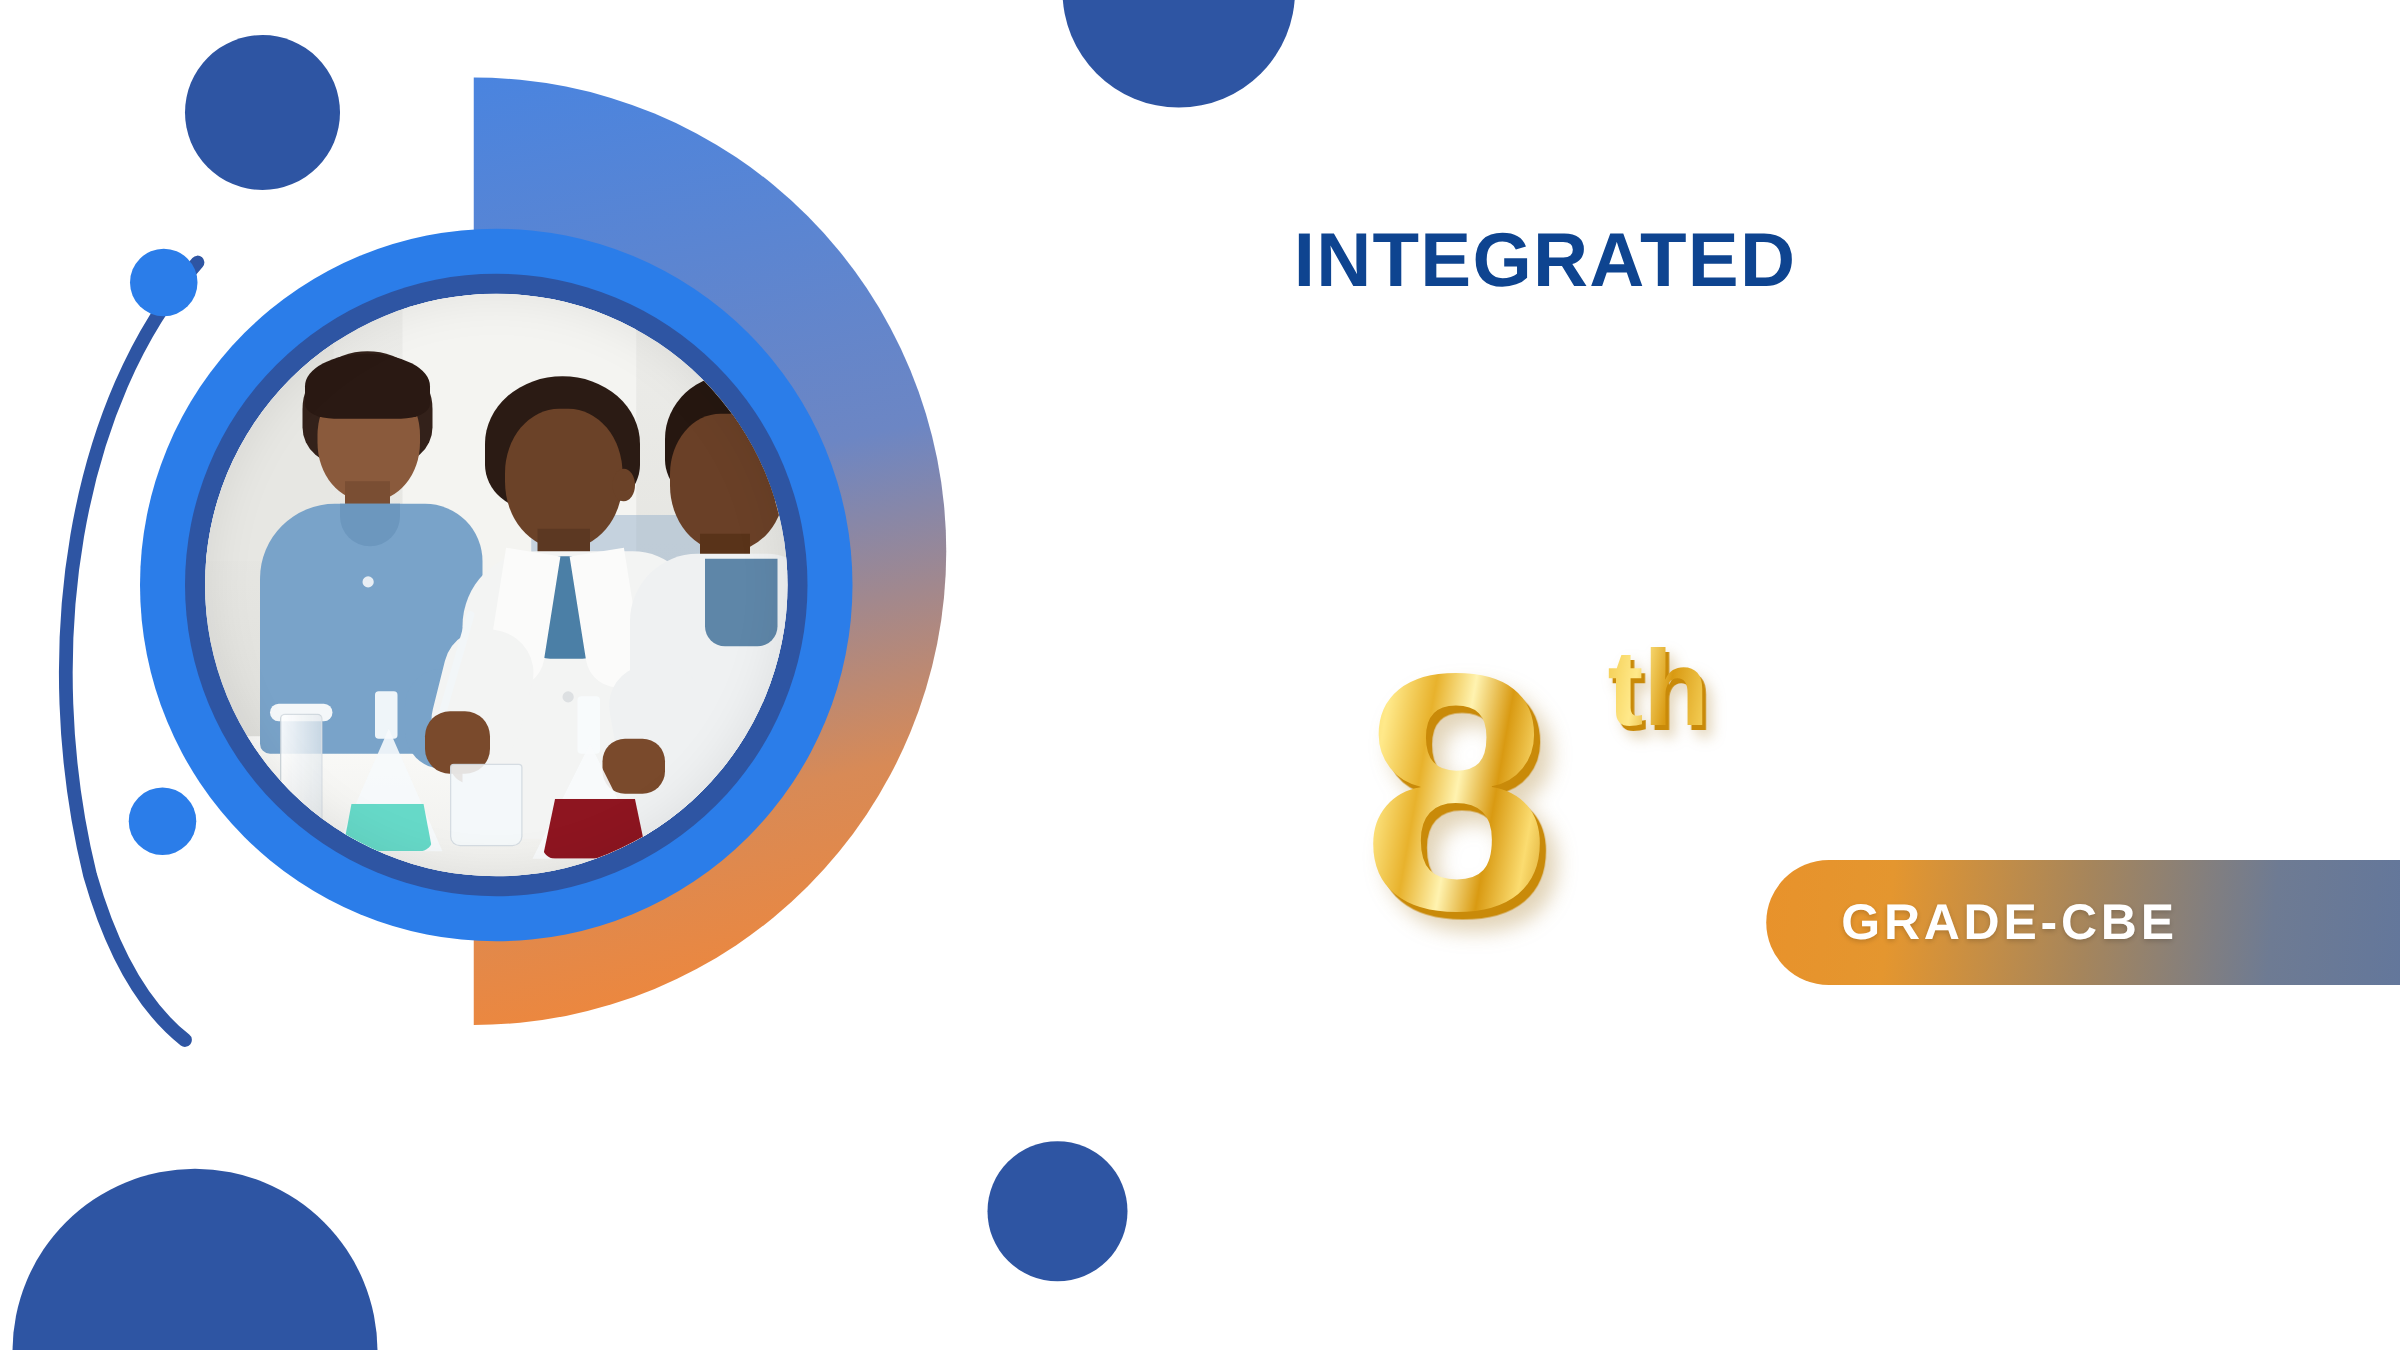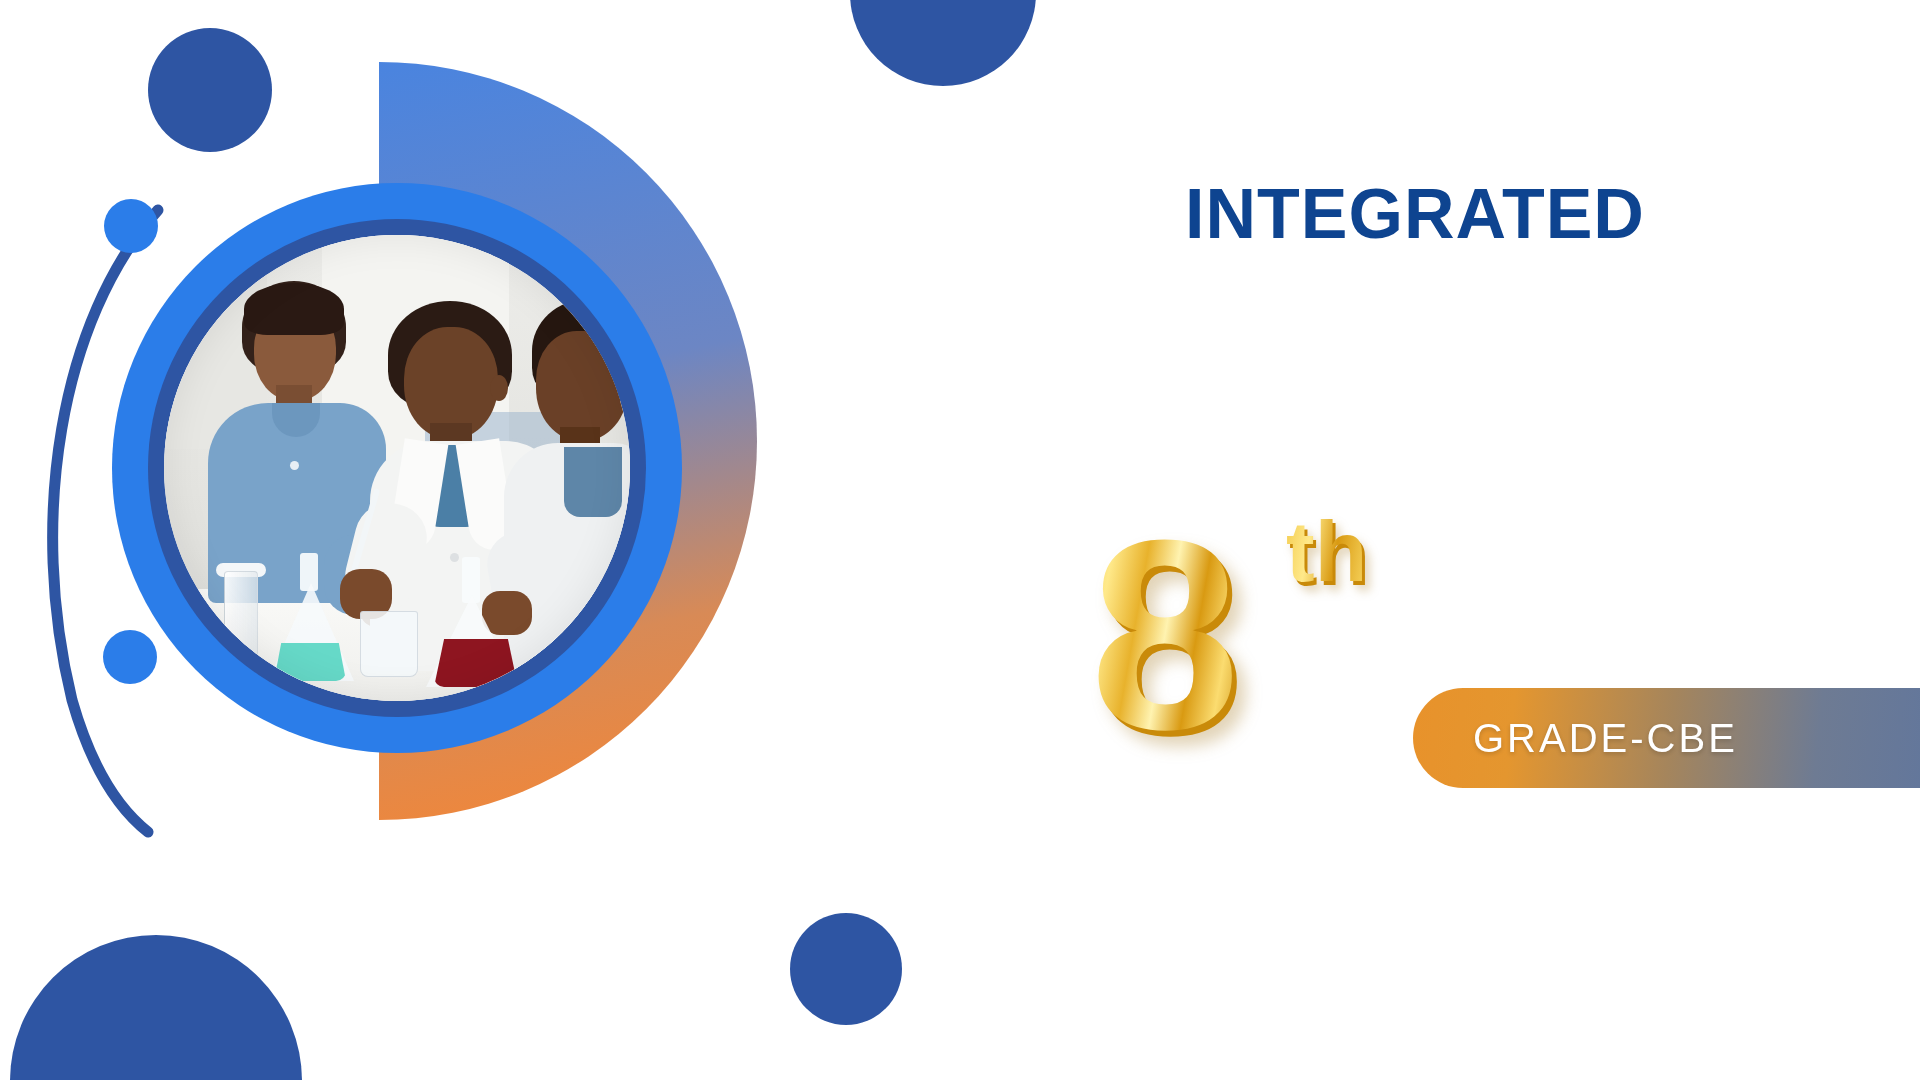--- a/index.html
+++ b/index.html
@@ -101,22 +101,22 @@
   .flask1-liq { left:110px; top:408px; width:72px; height:38px; background:#66D9C8; border-radius:0 0 10px 10px; clip-path:polygon(10% 0,90% 0,100% 100%,0% 100%); }
   .beaker { left:196px; top:376px; width:58px; height:66px; background:rgba(244,248,250,.88); border-radius:3px 3px 8px 8px; border:1px solid rgba(195,205,212,.65); }
   .flask2 { left:262px; top:360px; width:0; height:0; border-left:46px solid transparent; border-right:46px solid transparent; border-bottom:92px solid rgba(248,251,252,.9); }
   .flask2-neck { left:298px; top:322px; width:18px; height:46px; background:rgba(248,251,252,.95); border-radius:3px; }
   .flask2-liq { left:270px; top:404px; width:84px; height:48px; background:#8E1520; border-radius:0 0 10px 10px; clip-path:polygon(12% 0,88% 0,100% 100%,0% 100%); }
   .photo-vignette { position:absolute; inset:0; box-shadow:inset 0 0 40px rgba(0,0,0,.08); border-radius:50%; }
 
   
   .title-block { position:absolute; left:1035px; top:165px; width:760px; }
   .title-line {
-    color:#0E4490; font-weight:800; font-size:70px; line-height:1.42;
-    letter-spacing:1px; font-family:"Liberation Sans", sans-serif;text-align:center;
+    color:#0E4490; font-weight:800; font-size:61px; line-height:1.42;
+    letter-spacing:1px; font-family:"Liberation Sans", sans-serif;
   }
 
   
   .grade-number { position:absolute; left:1090px; top:500px; width:430px; height:320px; }
   .gold-8 {
     position:absolute; left:0; top:0;
     font-size:270px; font-weight:800; line-height:1;
     font-family:"Liberation Sans", sans-serif;
     background:linear-gradient(100deg,#F6D15A 0%,#FFE98A 16%,#E8B22C 34%,#FFF3B0 50%,#D99A12 66%,#FBDC70 82%,#C98A09 100%);
     -webkit-background-clip:text; background-clip:text;
@@ -134,21 +134,21 @@
   }
 
   
   .grade-pill {
     position:absolute; left:1413px; top:688px; width:560px; height:100px;
     border-radius:50px 0 0 50px;
     background:linear-gradient(96deg,#E8922B 0%,#E4962F 18%,#A5855C 46%,#6E7B93 72%,#5E759F 100%);
     display:flex; align-items:center;
   }
   .grade-pill-label {
-    color:#FFFFFF; font-size:40px; font-weight:400; letter-spacing:3px;
+    color:#FFFFFF; font-size:40px; font-weight:700; letter-spacing:3px;
     margin-left:60px; font-family:"Liberation Sans", sans-serif;
     text-shadow:0 2px 4px rgba(0,0,0,.18);
   }
 </style>
 </head>
 <body>
 
 <div id="stage">
 
   <div class="deco-circle dc-topleft"></div>

